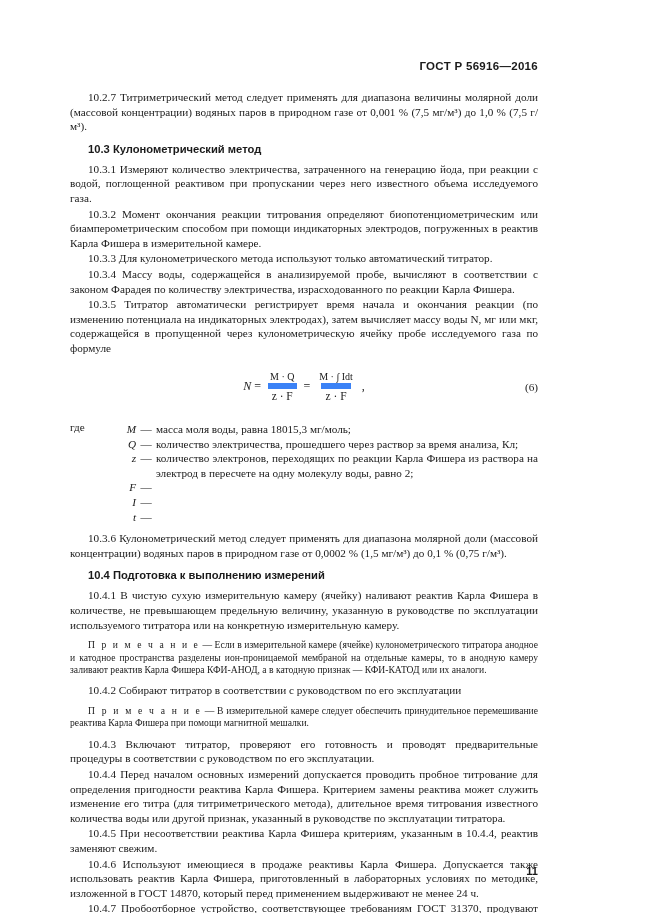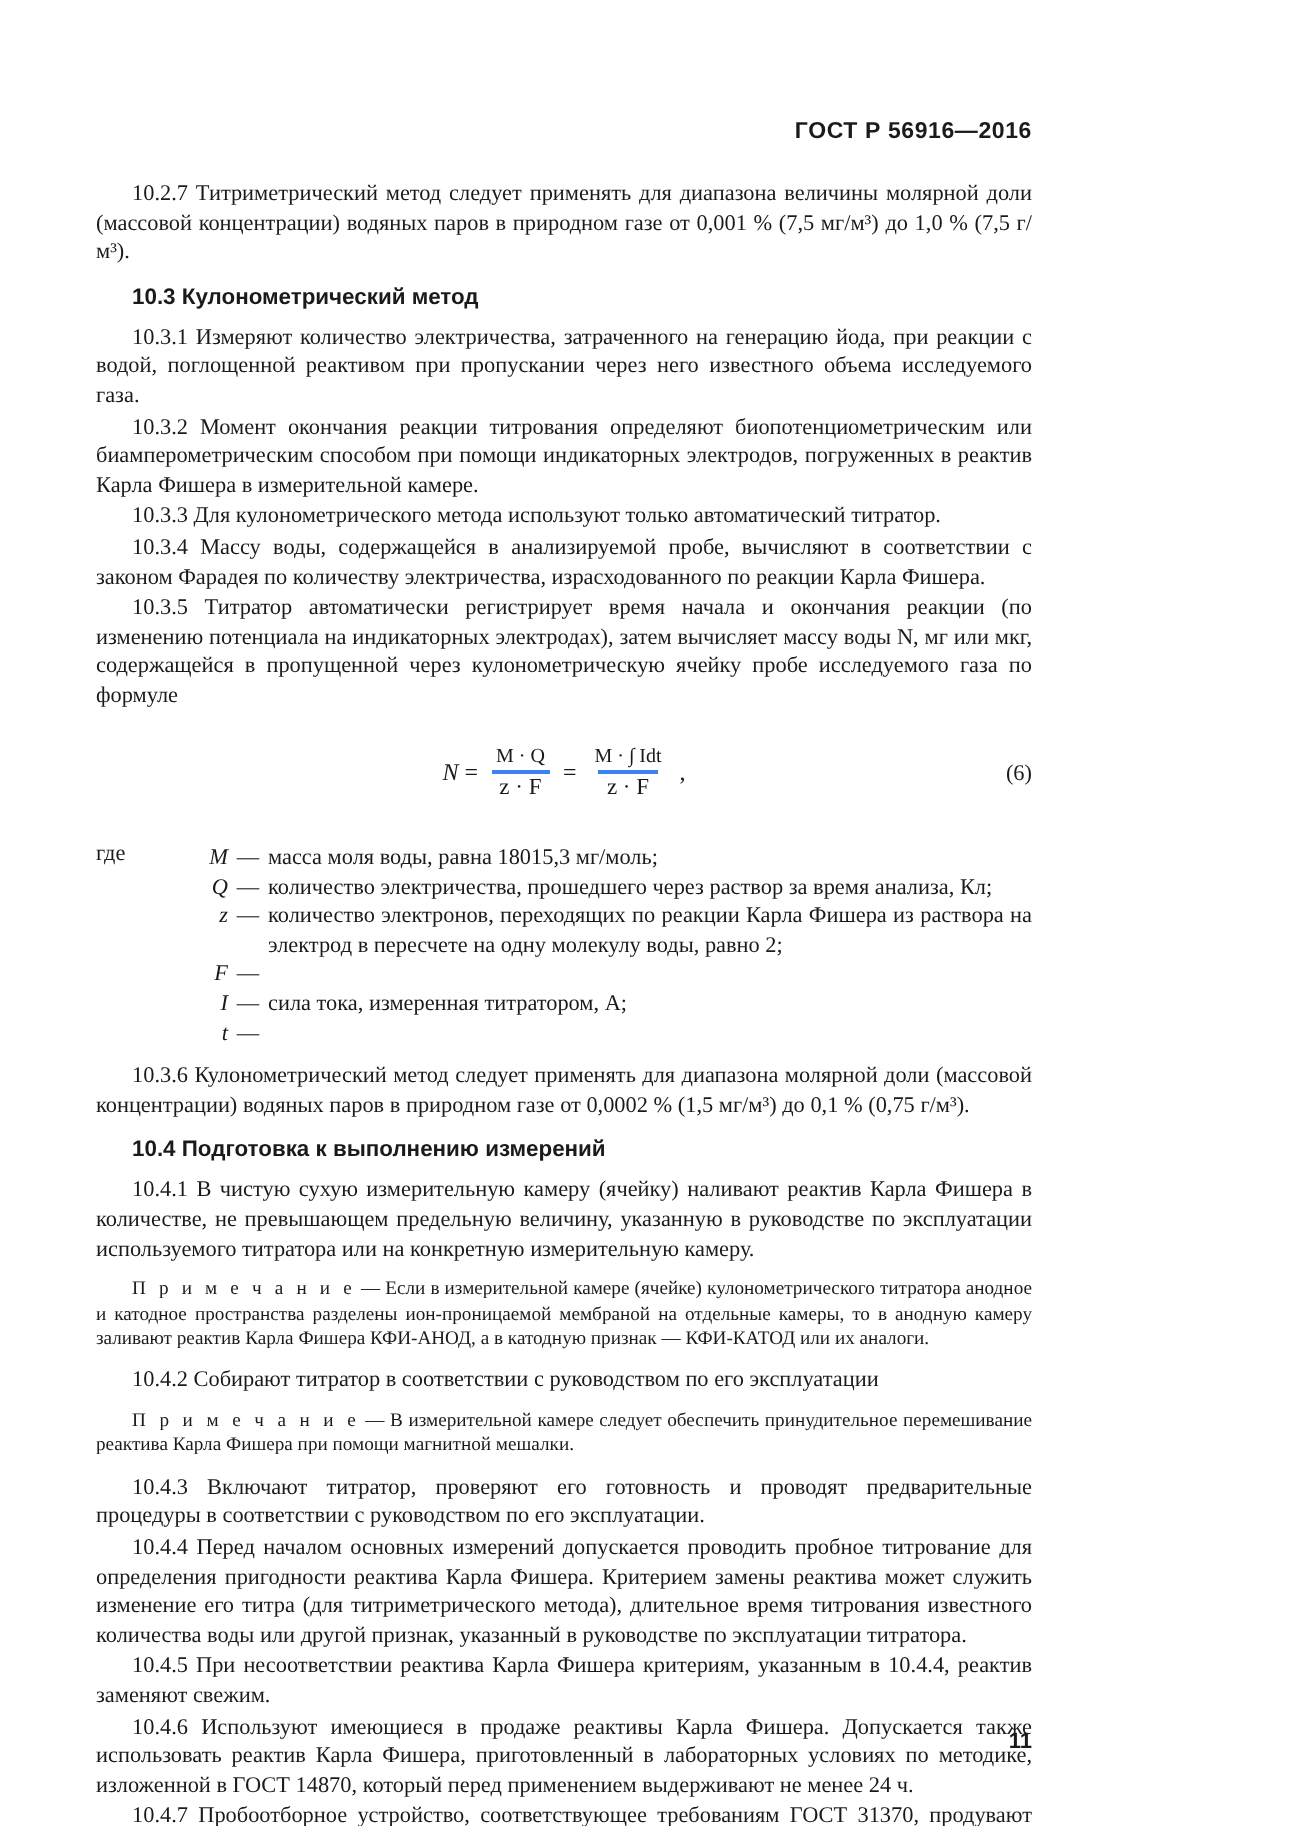--- a/index.html
+++ b/index.html
@@ -14,20 +14,21 @@
     color: #1a1a1a;
     position: relative;
     overflow: hidden;
   }
   .page {
     position: relative;
     width: 564px;
     height: 913px;
     box-sizing: border-box;
     padding: 60px 48px 40px 48px;
+    margin-left: 22px;
   }
   .header {
     text-align: right;
     font-family: "Liberation Sans", sans-serif;
     font-weight: bold;
     font-size: 11.5px;
     letter-spacing: 0.3px;
     margin-bottom: 18px;
   }
   p {
@@ -66,21 +67,21 @@
     flex-direction: column;
     align-items: center;
     vertical-align: middle;
     margin: 0 2px;
   }
   .frac .num {
     padding: 0 4px 1px 4px;
     font-size: 10px;
   }
   .frac .den {
-    border-top: 2px solid #3b82f6;
+    border-top: 6px solid #3b82f6;
     padding: 1px 4px 0 4px;
     font-size: 11.5px;
   }
   .eqnum {
     position: absolute;
     right: 0;
     font-size: 11.2px;
   }
   .deflist {
     margin: 4px 0 4px 0;
@@ -187,21 +188,20 @@
       <span class="defdash">—</span>
       <span class="deftext">количество электронов, переходящих по реакции Карла Фишера из раствора на электрод в пересчете на одну молекулу воды, равно 2;</span>
     </div>
     <div class="defrow">
       <span class="defsym" style="width:66px;flex:0 0 66px;">F</span>
       <span class="defdash">—</span>
     </div>
     <div class="defrow">
       <span class="defsym" style="width:66px;flex:0 0 66px;">I</span>
       <span class="defdash">—</span>
-      <span class="deftext">сила тока, измеренная титратором, А;</span>
     </div>
     <div class="defrow">
       <span class="defsym" style="width:66px;flex:0 0 66px;">t</span>
       <span class="defdash">—</span>
     </div>
   </div>
 
   <p class="indent sp">10.3.6 Кулонометрический метод следует применять для диапазона молярной доли (массовой концентрации) водяных паров в природном газе от 0,0002 % (1,5 мг/м³) до 0,1 % (0,75 г/м³).</p>
 
   <div class="sec-head">10.4  Подготовка к выполнению измерений</div>

